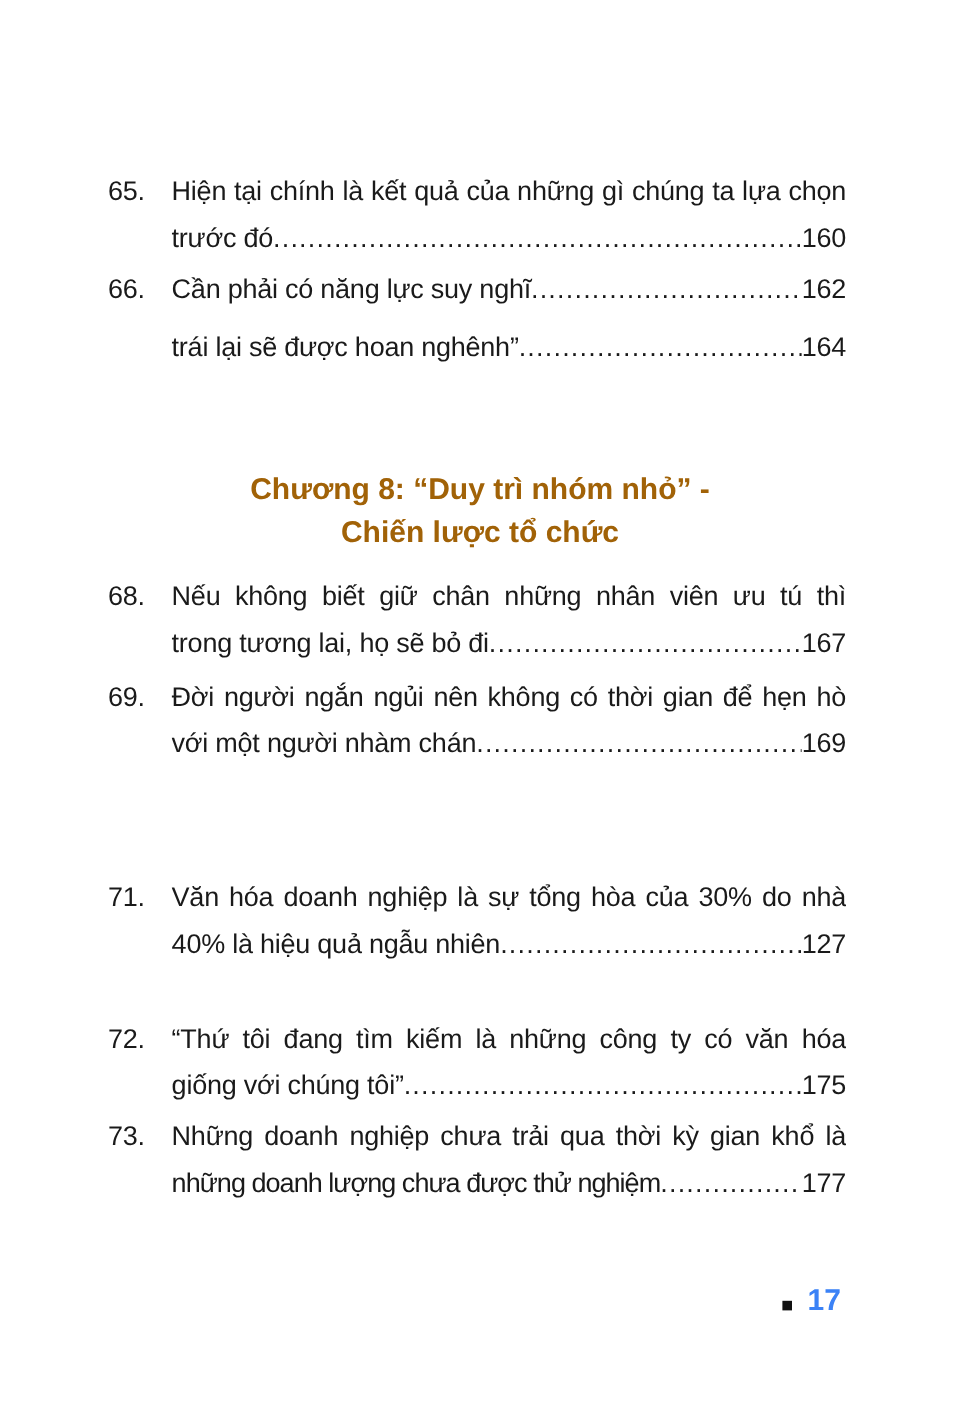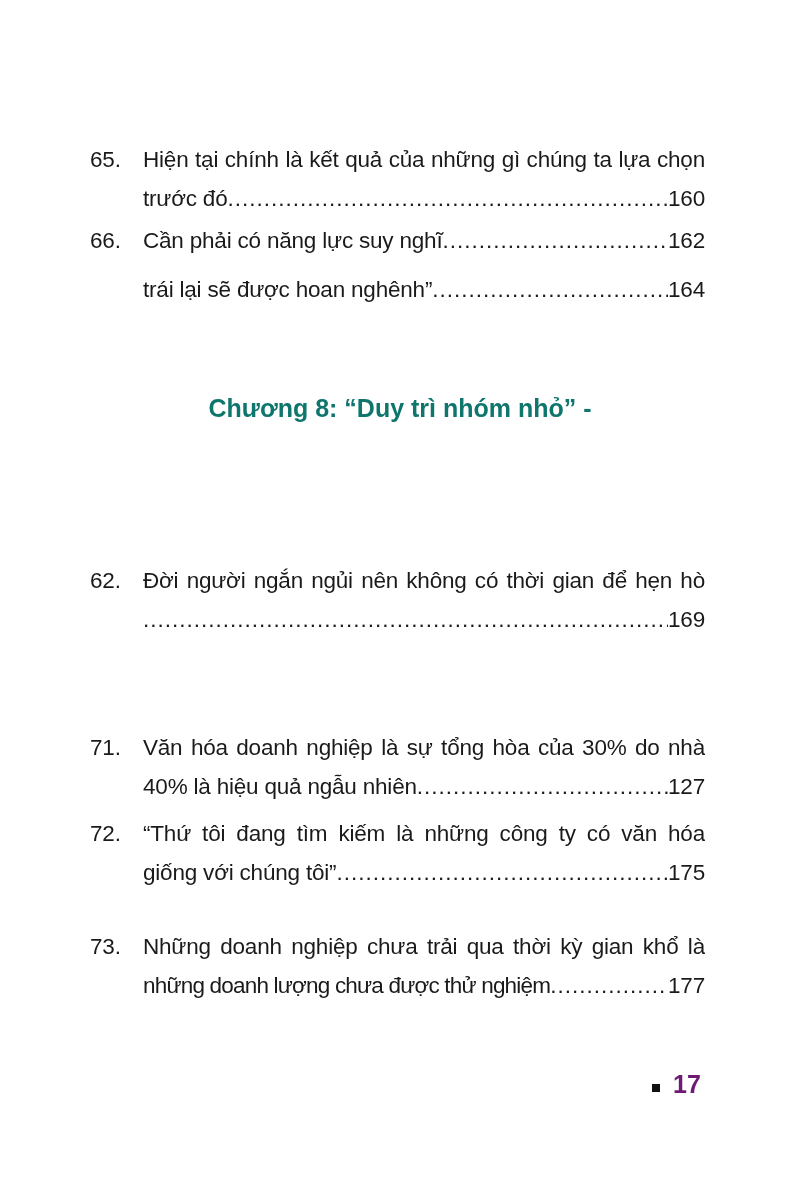--- a/index.html
+++ b/index.html
@@ -15,25 +15,25 @@
     .entry .num { position: absolute; left: 0; top: 0; }
     .entry .text { position: absolute; left: 53px; right: 0; top: 0; overflow: hidden; }
     .entry .text.justify { text-align: justify; text-align-last: justify; }
     .entry .lead { display: flex; align-items: baseline; justify-content: space-between; }
     .entry .lead .t { flex: 0 0 auto; }
     .entry .lead .dots { flex: 1 1 auto; overflow: hidden; white-space: nowrap; letter-spacing: 1px; }
     .entry .lead .dots::before { content: "................................................................................................................................................................"; }
     .entry .lead .pg { flex: 0 0 auto; }
     .chapter {
       position: absolute; left: 0; width: 800px; text-align: center;
-      color: #0f766e; font-weight: bold; font-size: 25px; line-height: 36px;
+      color: #a16207; font-weight: bold; font-size: 25px; line-height: 36px;
     }
     .footer { position: absolute; left: 652px; top: 1070px; display: flex; align-items: center; }
     .footer .sq { width: 8px; height: 8px; background: #111; margin-right: 13px; margin-top: 6px; }
-    .footer .pn { font-weight: bold; font-size: 25px; color: #701a75; }
+    .footer .pn { font-weight: bold; font-size: 25px; color: #3b82f6; }
   </style>
 </head>
 <body>
 
 <div class="page">
 
   <div class="entry" style="top:140px">
     <div class="line">
       <span class="num">65.</span>
       <span class="text justify">Hiện tại chính là kết quả của những gì chúng ta lựa chọn</span>
@@ -63,30 +63,45 @@
       <div class="text lead">
         <span class="t">trái lại sẽ được hoan nghênh”</span>
         <span class="dots"></span>
         <span class="pg">164</span>
       </div>
     </div>
   </div>
 
   <div class="chapter" style="top:390px">
     <div>Chương 8: “Duy trì nhóm nhỏ” -</div>
+    <div>Chiến lược tổ chức</div>
   </div>
 
+  <div class="entry" style="top:477px">
+    <div class="line">
+      <span class="num">68.</span>
+      <span class="text justify">Nếu không biết giữ chân những nhân viên ưu tú thì</span>
+    </div>
+    <div class="line">
+      <div class="text lead">
+        <span class="t">trong tương lai, họ sẽ bỏ đi</span>
+        <span class="dots"></span>
+        <span class="pg">167</span>
+      </div>
+    </div>
+  </div>
 
   <div class="entry" style="top:561px">
     <div class="line">
-      <span class="num">62.</span>
+      <span class="num">69.</span>
       <span class="text justify">Đời người ngắn ngủi nên không có thời gian để hẹn hò</span>
     </div>
     <div class="line">
       <div class="text lead">
+        <span class="t">với một người nhàm chán</span>
         <span class="dots"></span>
         <span class="pg">169</span>
       </div>
     </div>
   </div>
 
 
   <div class="entry" style="top:728px">
     <div class="line">
       <span class="num">71.</span>
@@ -94,21 +109,21 @@
     </div>
     <div class="line">
       <div class="text lead">
         <span class="t">40% là hiệu quả ngẫu nhiên</span>
         <span class="dots"></span>
         <span class="pg">127</span>
       </div>
     </div>
   </div>
 
-  <div class="entry" style="top:814px">
+  <div class="entry" style="top:846px">
     <div class="line">
       <span class="num">72.</span>
       <span class="text justify">“Thứ tôi đang tìm kiếm là những công ty có văn hóa</span>
     </div>
     <div class="line">
       <div class="text lead">
         <span class="t">giống với chúng tôi”</span>
         <span class="dots"></span>
         <span class="pg">175</span>
       </div>

